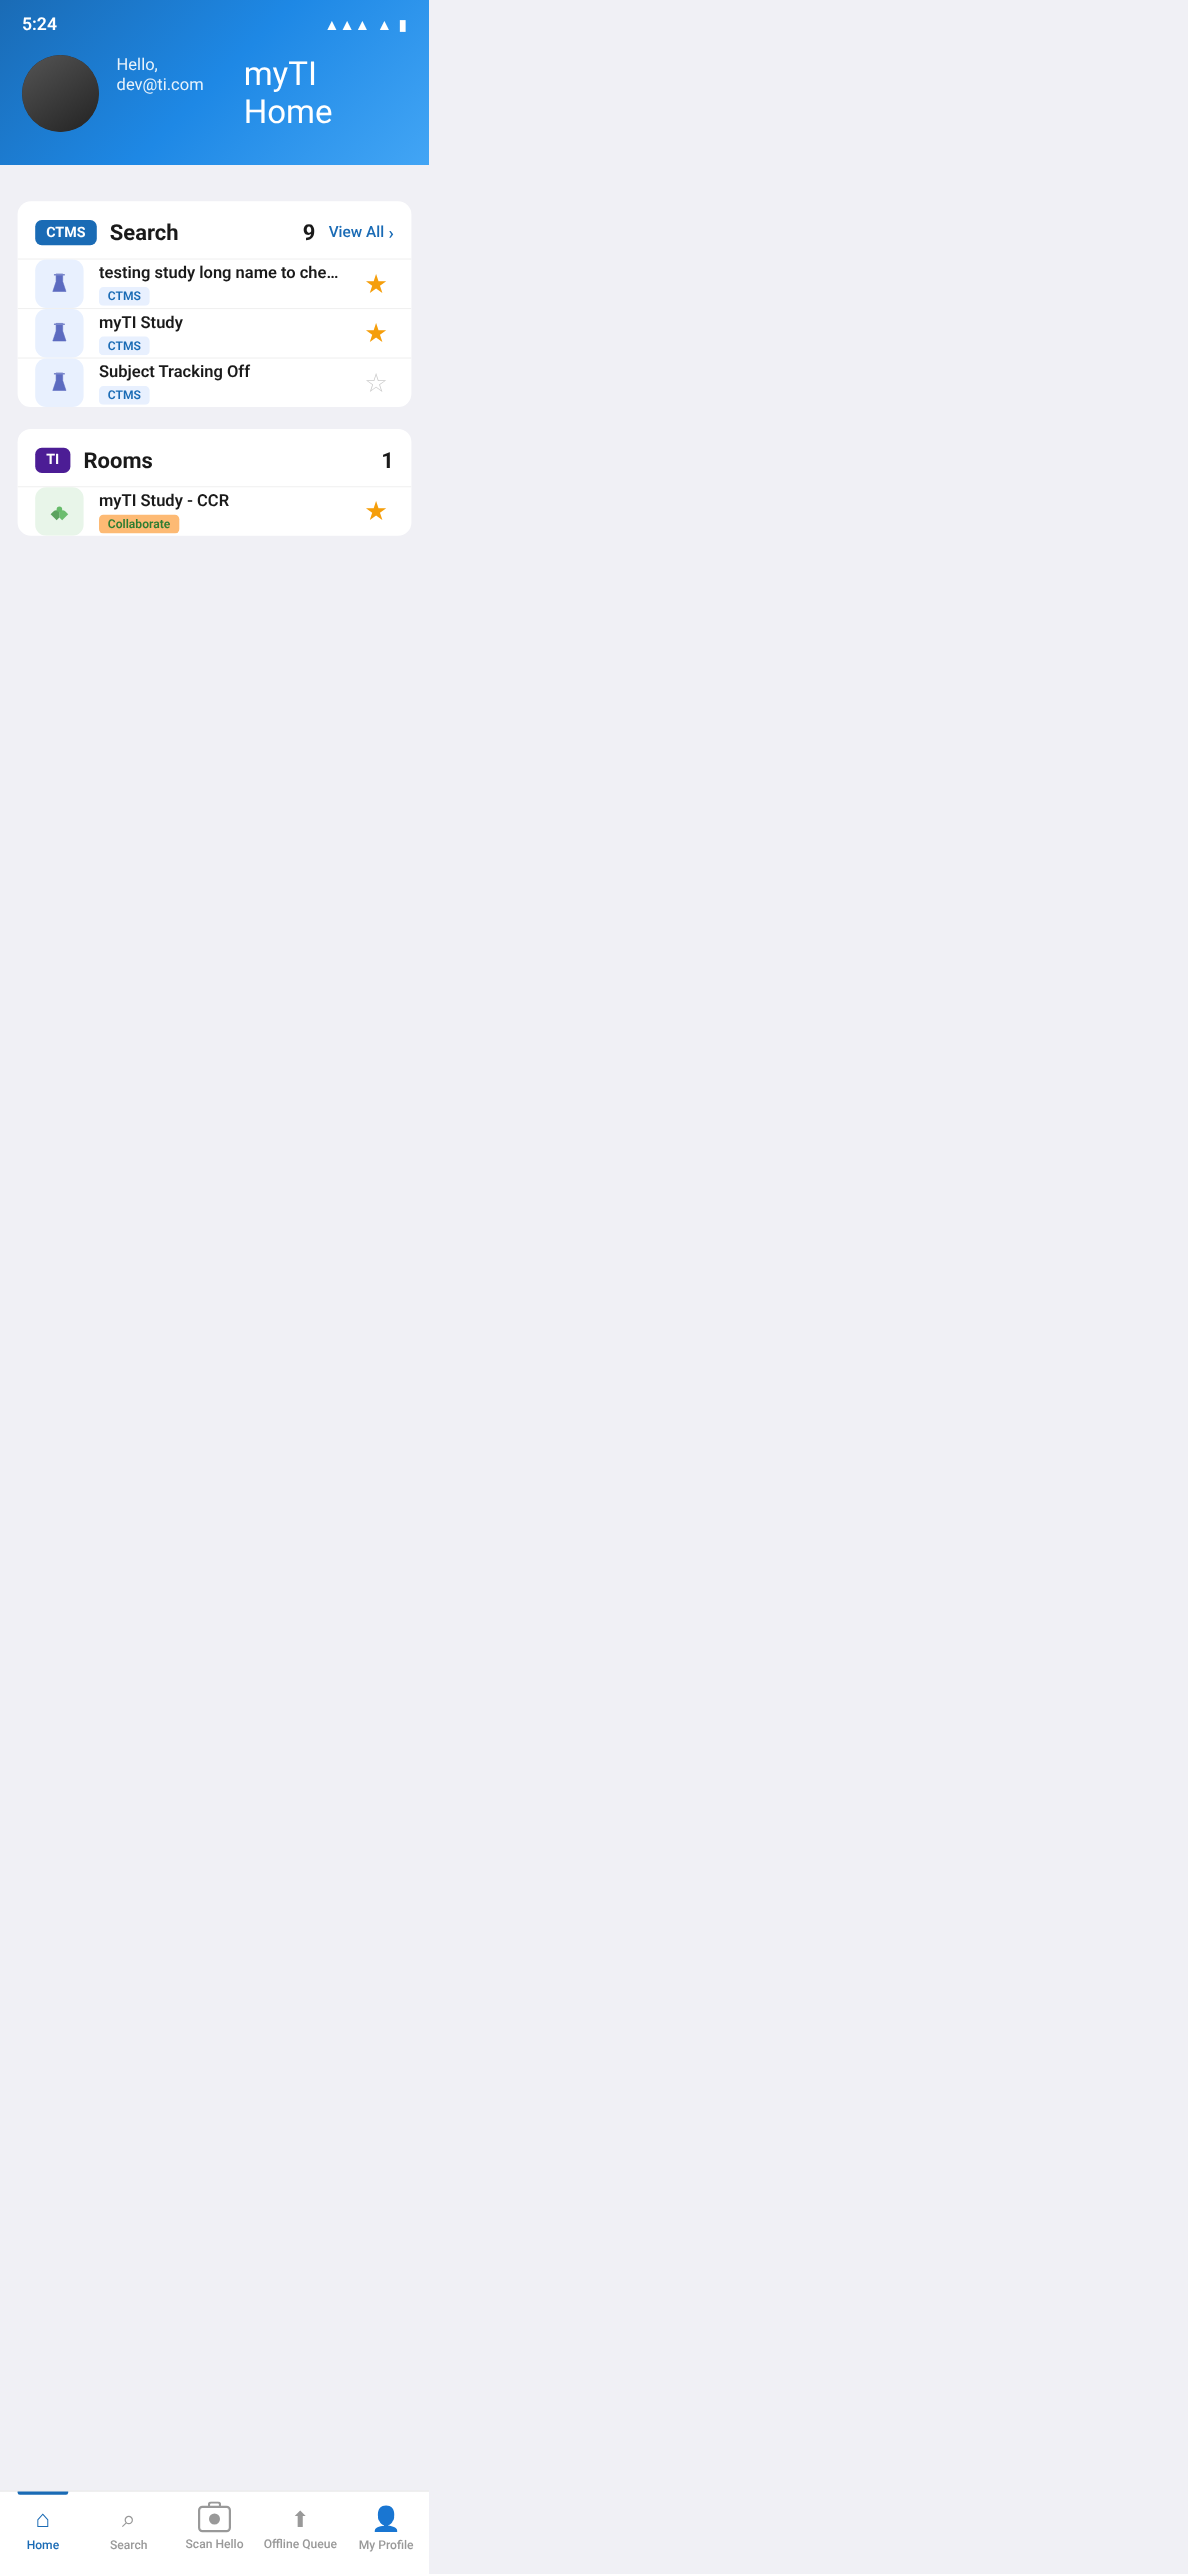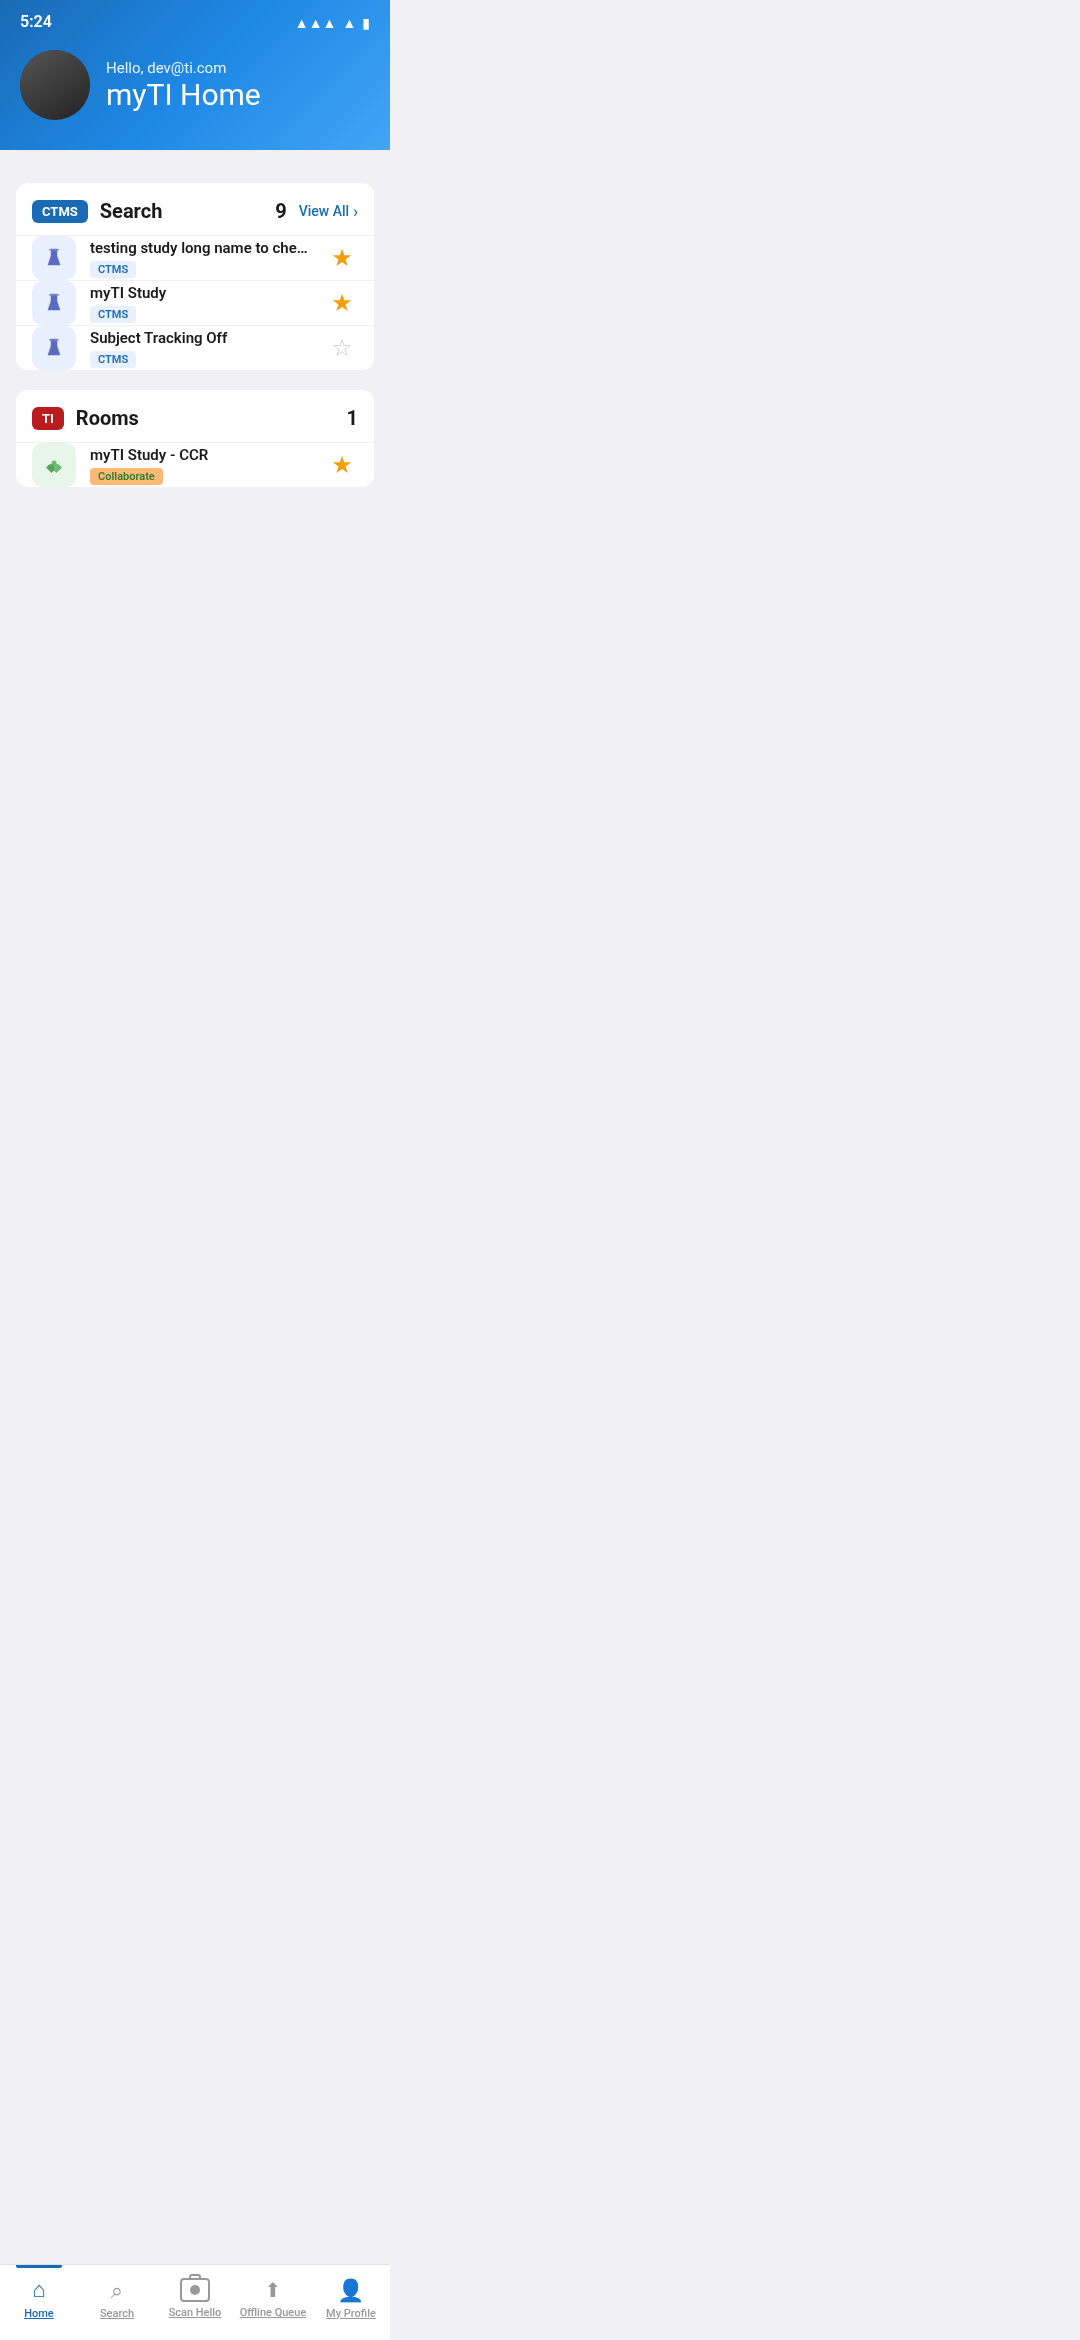--- a/index.html
+++ b/index.html
@@ -41,21 +41,21 @@
 
     .avatar-circle {
       width: 70px;
       height: 70px;
       border-radius: 50%;
       background: linear-gradient(145deg, #555 0%, #222 100%);
     }
 
     .header-text {
       display: flex;
-      flex-direction: column;
+      flex-direction: row;
     }
 
     .hello-text {
       color: rgba(255,255,255,0.9);
       font-size: 15px;
       font-weight: 400;
     }
 
     .app-title {
       color: #ffffff;
@@ -89,21 +89,21 @@
     .section-badge {
       background: #1a6bb5;
       color: white;
       font-size: 13px;
       font-weight: 700;
       padding: 4px 10px;
       border-radius: 6px;
     }
 
     .section-badge.ti {
-      background: #b91c1c;
+      background: #4c1d95;
     }
 
     .section-title {
       font-size: 20px;
       font-weight: 700;
       color: #1a1a1a;
       flex: 1;
     }
 
     .section-count {
@@ -239,21 +239,20 @@
     }
 
     .nav-icon.active {
       color: #1a6bb5;
     }
 
     .nav-label {
       font-size: 11px;
       color: #999;
       font-weight: 500;
-      text-decoration: underline;
     }
 
     .nav-label.active {
       color: #1a6bb5;
     }
 
     .nav-item.active-tab {
       position: relative;
     }
 

